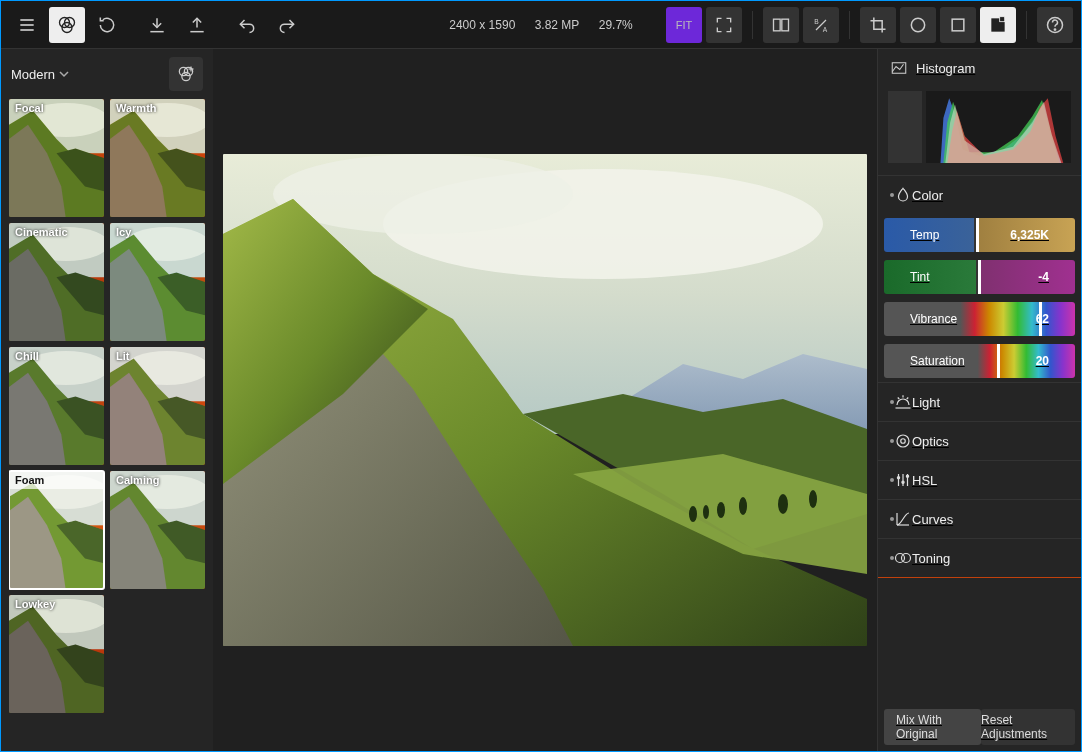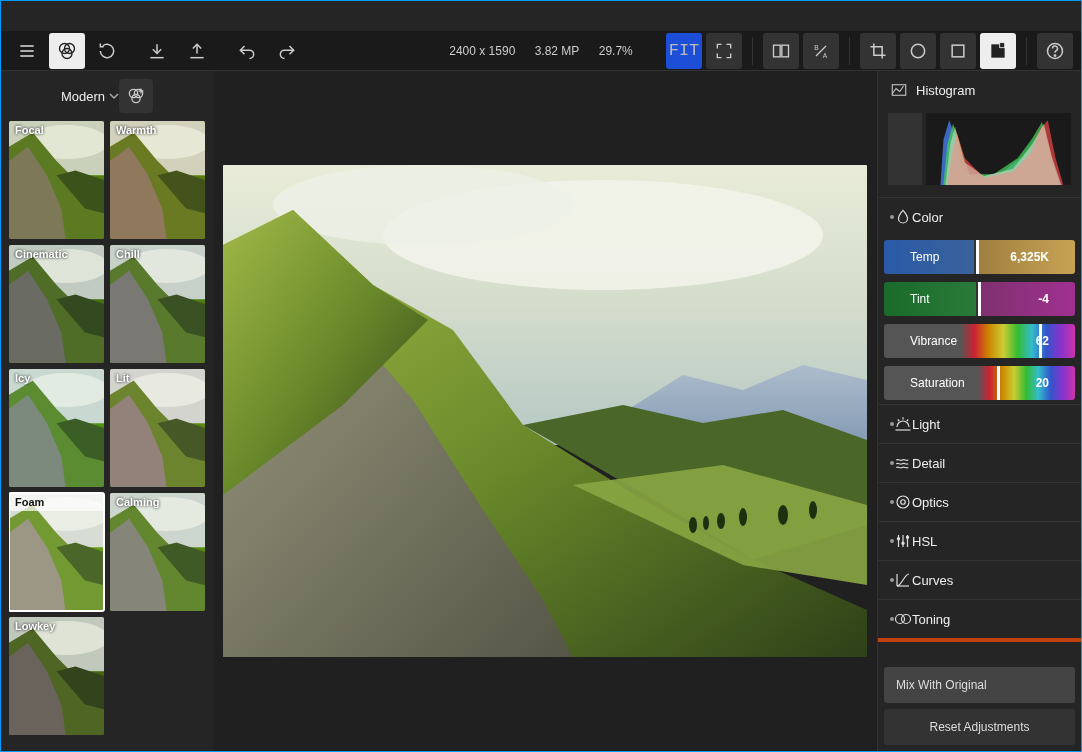--- a/index.html
+++ b/index.html
@@ -13,67 +13,67 @@
 .titlebar .icon svg { width: 14px; height: 14px; }
 .titlebar .title { position: absolute; left: 50%; transform: translateX(-50%); color: #000; font-size: 12px; }
 .titlebar .winctrl { margin-left: auto; display: flex; height: 100%; }
 .titlebar .winctrl div { width: 46px; height: 100%; display: flex; align-items: center; justify-content: center; font-size: 14px; color: #000; }
 .titlebar .winctrl .close { background: #e81123; color: #fff; font-size: 16px; }
 
 
 .app { flex: 1; background: #252525; display: flex; flex-direction: column; border: 1px solid #0099ff; }
 
 
-.toolbar { height: 40px; background: #1a1a1a; display: flex; align-items: center; padding: 0 8px; border-bottom: 1px solid #333; margin-top: 30px; }
+.toolbar { height: 48px; background: #1a1a1a; display: flex; align-items: center; padding: 0 8px; border-bottom: 1px solid #333; }
 .tgroup { display: flex; gap: 4px; align-items: center; margin-right: 14px; }
 .tbtn { width: 36px; height: 36px; display: flex; align-items: center; justify-content: center; color: #ccc; border-radius: 3px; cursor: pointer; }
 .tbtn.active { background: #eee; color: #222; }
 .tbtn.boxed { background: #333; }
 .tbtn svg, .tbtn span { width: 20px; height: 20px; }
 .tinfo { position:absolute; left:50%; transform:translateX(-50%); text-align: center; color: #ccc; font-size: 12px; line-height: 1.5; }
 .tinfo .row1 span { margin: 0 8px; }
 .tright { margin-left:auto; display:flex; gap:4px; align-items:center; }
-.fitbtn { width:36px; height:36px; background:#1d4ed8; color:#bbb; font-size:17px; display:flex; align-items:center; justify-content:center; border-radius:3px; cursor:pointer;font-family:Liberation Mono, monospace; }
+.fitbtn { width:36px; height:36px; background:#6d28d9; color:#bbb; font-size:11px; display:flex; align-items:center; justify-content:center; border-radius:3px; cursor:pointer; }
 
 
 .content { flex: 1; display: flex; overflow: hidden; }
 
 
 .leftside { width: 212px; background: #252525; display:flex; flex-direction:column; padding:8px; overflow:hidden; }
-.filterhead { display:flex; align-items:center; justify-content:center; margin-bottom:8px; padding:0 2px; }
+.filterhead { display:flex; align-items:center; justify-content:space-between; margin-bottom:8px; padding:0 2px; }
 .filterhead .sel { color:#eee; font-size:13px; display:flex; align-items:center; gap:4px; cursor:pointer; }
 .filterhead .add { width:34px; height:34px; background:#333; border-radius:4px; display:flex; align-items:center; justify-content:center; color:#ccc; cursor:pointer; }
 .filtergrid { display:grid; grid-template-columns: 1fr 1fr; gap:6px; overflow:hidden; }
-.fthumb { position:relative; height:118px; border-radius:2px; overflow:hidden; cursor:pointer; background:#4d7c0f; }
+.fthumb { position:relative; height:118px; border-radius:2px; overflow:hidden; cursor:pointer; background:#c2410c; }
 .fthumb.selected { outline: 2px solid #fff; outline-offset: -1px; }
 .fthumb .lbl { position:absolute; top:0; left:0; right:0; padding:3px 6px; font-size:11px; font-weight:600; color:#fff; text-shadow:0 0 3px #000; }
 .fthumb.selected .lbl { color:#111; text-shadow:none; background:rgba(255,255,255,.7); }
 
 
 .preview { flex:1; background:#202020; display:flex; align-items:center; justify-content:center; }
 .photo { width: 644px; height: 492px; border-radius:1px; overflow:hidden; }
 .photo svg { width:100%; height:100%; }
 
 
-.rightside { width: 204px; background:#252525; display:flex; flex-direction:column; border-left:1px solid #333; }
+.rightside { width: 204px; background:#252525; display:flex; flex-direction:column; border-left:1px solid #333;text-decoration:underline; }
 .histhead { display:flex; align-items:center; gap:8px; padding:10px 12px; color:#eee; font-size:13px; }
 .histogram { height: 88px; padding: 4px 10px 8px; display:flex; gap:4px; }
 .histogram .placeholder { width: 34px; height: 72px; background: #333; }
 .histogram svg { flex:1; height:72px; }
 
 .panel-row { display:flex; align-items:center; padding:10px 12px; color:#eee; font-size:13px; border-top:1px solid #333; cursor:pointer; }
 .panel-row .dot { width:4px; height:4px; border-radius:50%; background:#999; }
 .panel-row svg { width:18px; height:18px; flex-shrink:0; }
 
 .cslider { height: 34px; margin: 4px 6px; border-radius:3px; position:relative; display:flex; align-items:center; padding:0 26px; color:#fff; font-size:12px; cursor:pointer; }
 .cslider .name { z-index:2; }
 .cslider .val { margin-left:auto; z-index:2; font-weight:600; }
 .cslider .handle { position:absolute; top:0; bottom:0; width:3px; background:#fff; z-index:3; }
 
-.bottom-actions { margin-top:auto; padding:6px; display:flex; flex-direction:column; gap:6px; }
+.bottom-actions { margin-top:auto; padding:6px; display:flex; flex-direction:row; }
 .abtn { height:36px; background:#333; color:#ddd; font-size:12px; display:flex; align-items:center; justify-content:center; border-radius:3px; cursor:pointer; }
 .abtn.mellow { background:#444; }
 
 .sep { width:1px; height:28px; background:#333; margin:0 6px; }
 </style>
 </head>
 <body>
 
 <div class="window">
 
@@ -241,30 +241,30 @@
                 <path d="M0 45 L20 30 L40 60 L55 95 L60 130 L0 130 Z" fill="#7a7668"></path>
                 <path d="M50 60 L70 55 L100 65 L100 100 L80 95 Z" fill="#3a5020"></path>
                 <rect width="100" height="130" fill="#445566" opacity="0.28" style="mix-blend-mode:overlay"></rect>
               </svg><div class="lbl">Cinematic</div></div>
             <div class="fthumb"><svg viewBox="0 0 100 130" preserveAspectRatio="xMidYMid slice" style="width:100%;height:100%">
                 <rect width="100" height="60" fill="#c8d0c4"></rect>
                 <ellipse cx="60" cy="25" rx="45" ry="18" fill="#e8ece0" opacity="0.8"></ellipse>
                 <path d="M0 30 L25 15 L50 45 L75 70 L100 95 L100 130 L0 130 Z" fill="#5a7828"></path>
                 <path d="M0 45 L20 30 L40 60 L55 95 L60 130 L0 130 Z" fill="#7a7668"></path>
                 <path d="M50 60 L70 55 L100 65 L100 100 L80 95 Z" fill="#3a5020"></path>
+                <rect width="100" height="130" fill="#88ccdd" opacity="0.28" style="mix-blend-mode:overlay"></rect>
+              </svg><div class="lbl">Icy</div></div>
+            <div class="fthumb"><svg viewBox="0 0 100 130" preserveAspectRatio="xMidYMid slice" style="width:100%;height:100%">
+                <rect width="100" height="60" fill="#c8d0c4"></rect>
+                <ellipse cx="60" cy="25" rx="45" ry="18" fill="#e8ece0" opacity="0.8"></ellipse>
+                <path d="M0 30 L25 15 L50 45 L75 70 L100 95 L100 130 L0 130 Z" fill="#5a7828"></path>
+                <path d="M0 45 L20 30 L40 60 L55 95 L60 130 L0 130 Z" fill="#7a7668"></path>
+                <path d="M50 60 L70 55 L100 65 L100 100 L80 95 Z" fill="#3a5020"></path>
                 <rect width="100" height="130" fill="#7788aa" opacity="0.28" style="mix-blend-mode:overlay"></rect>
               </svg><div class="lbl">Chill</div></div>
-            <div class="fthumb"><svg viewBox="0 0 100 130" preserveAspectRatio="xMidYMid slice" style="width:100%;height:100%">
-                <rect width="100" height="60" fill="#c8d0c4"></rect>
-                <ellipse cx="60" cy="25" rx="45" ry="18" fill="#e8ece0" opacity="0.8"></ellipse>
-                <path d="M0 30 L25 15 L50 45 L75 70 L100 95 L100 130 L0 130 Z" fill="#5a7828"></path>
-                <path d="M0 45 L20 30 L40 60 L55 95 L60 130 L0 130 Z" fill="#7a7668"></path>
-                <path d="M50 60 L70 55 L100 65 L100 100 L80 95 Z" fill="#3a5020"></path>
-                <rect width="100" height="130" fill="#88ccdd" opacity="0.28" style="mix-blend-mode:overlay"></rect>
-              </svg><div class="lbl">Icy</div></div>
             <div class="fthumb"><svg viewBox="0 0 100 130" preserveAspectRatio="xMidYMid slice" style="width:100%;height:100%">
                 <rect width="100" height="60" fill="#c8d0c4"></rect>
                 <ellipse cx="60" cy="25" rx="45" ry="18" fill="#e8ece0" opacity="0.8"></ellipse>
                 <path d="M0 30 L25 15 L50 45 L75 70 L100 95 L100 130 L0 130 Z" fill="#5a7828"></path>
                 <path d="M0 45 L20 30 L40 60 L55 95 L60 130 L0 130 Z" fill="#7a7668"></path>
                 <path d="M50 60 L70 55 L100 65 L100 100 L80 95 Z" fill="#3a5020"></path>
                 <rect width="100" height="130" fill="#ddaacc" opacity="0.28" style="mix-blend-mode:overlay"></rect>
               </svg><div class="lbl">Lit</div></div>
             <div class="fthumb selected"><svg viewBox="0 0 100 130" preserveAspectRatio="xMidYMid slice" style="width:100%;height:100%">
                 <rect width="100" height="60" fill="#c8d0c4"></rect>
@@ -391,27 +391,20 @@
               <path d="M4 16a8 8 0 0 1 16 0"></path>
               <line x1="2" y1="20" x2="22" y2="20"></line>
               <line x1="12" y1="3" x2="12" y2="6"></line>
               <line x1="5" y1="6" x2="7" y2="8"></line>
               <line x1="19" y1="6" x2="17" y2="8"></line>
             </svg>
           <span>Light</span>
         </div>
         <div class="panel-row">
           <span class="dot"></span>
-          <svg viewBox="0 0 24 24" stroke="#ddd" fill="none" stroke-width="1.4">
-              <path d="M3 8c3-2 5 2 8 0s5 2 8 0M3 13c3-2 5 2 8 0s5 2 8 0M3 18c3-2 5 2 8 0s5 2 8 0"></path>
-            </svg>
-          <span>Detail</span>
-        </div>
-        <div class="panel-row">
-          <span class="dot"></span>
           <svg viewBox="0 0 24 24" stroke="#ddd" fill="none" stroke-width="1.6">
               <circle cx="12" cy="12" r="8"></circle>
               <circle cx="12" cy="12" r="3"></circle>
             </svg>
           <span>Optics</span>
         </div>
         <div class="panel-row">
           <span class="dot"></span>
           <svg viewBox="0 0 24 24" stroke="#ddd" fill="none" stroke-width="1.6">
               <line x1="6" y1="4" x2="6" y2="20"></line>
@@ -425,21 +418,21 @@
         </div>
         <div class="panel-row">
           <span class="dot"></span>
           <svg viewBox="0 0 24 24" stroke="#ddd" fill="none" stroke-width="1.6">
               <path d="M4 20V4"></path>
               <path d="M4 20h16"></path>
               <path d="M4 20c6 0 10-16 16-16"></path>
             </svg>
           <span>Curves</span>
         </div>
-        <div class="panel-row" style="border-bottom:4px solid #c2410c">
+        <div class="panel-row" style="border-bottom:1px solid #c2410c">
           <span class="dot"></span>
           <svg viewBox="0 0 24 24" stroke="#ddd" fill="none" stroke-width="1.6">
               <circle cx="8" cy="12" r="6"></circle>
               <circle cx="16" cy="12" r="6"></circle>
             </svg>
           <span>Toning</span>
         </div>
 
         <div class="bottom-actions">
           <div class="abtn mellow" style="justify-content:flex-start;padding-left:12px">Mix With Original</div>

